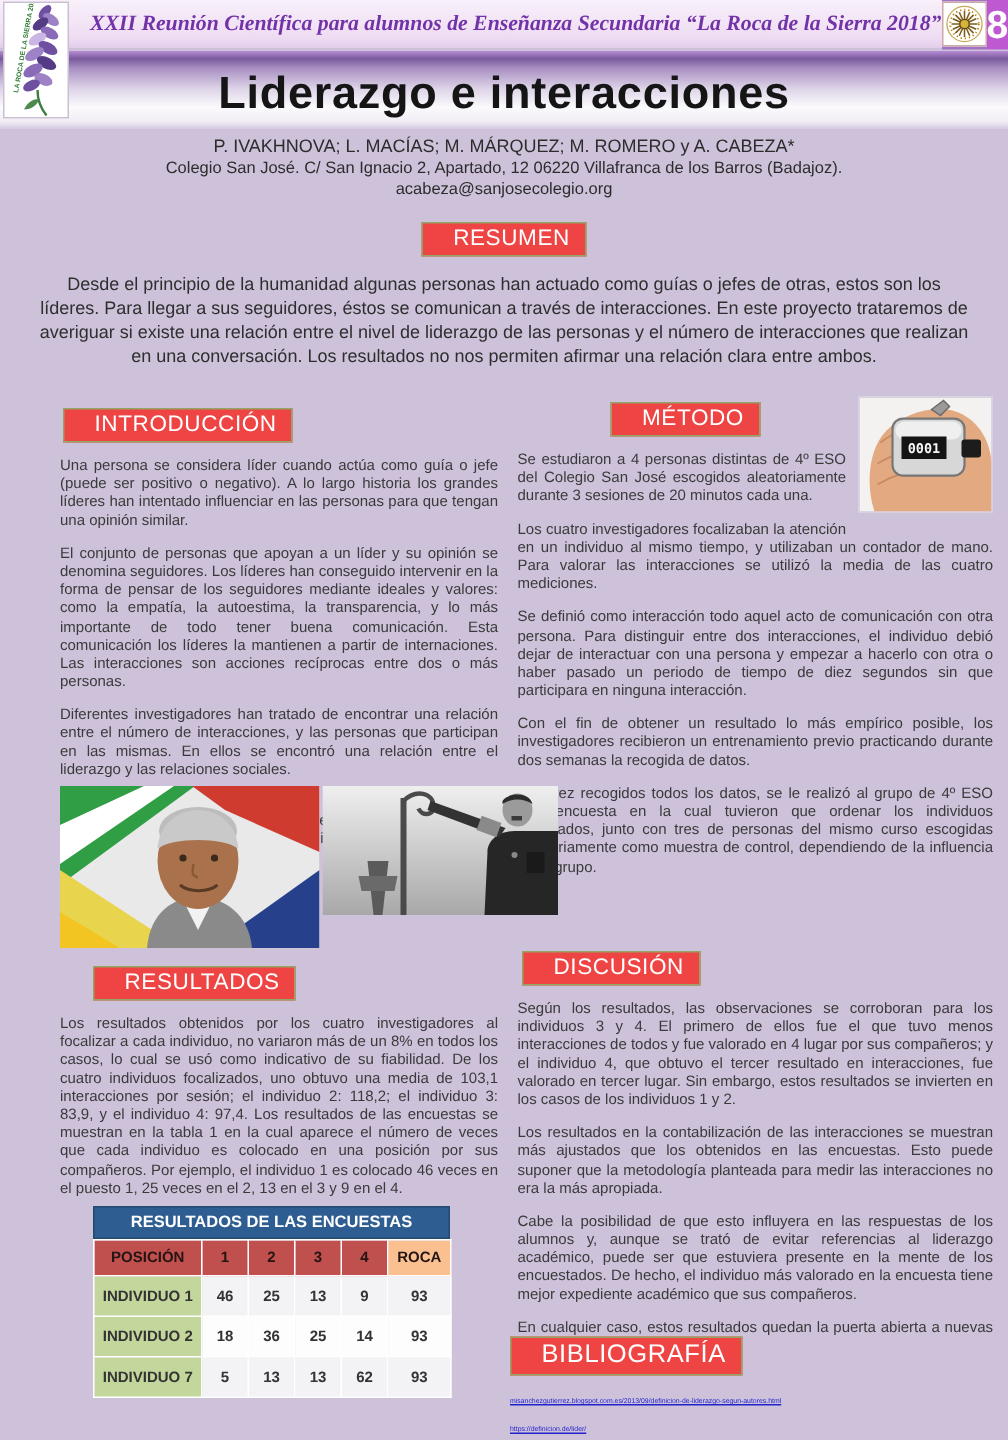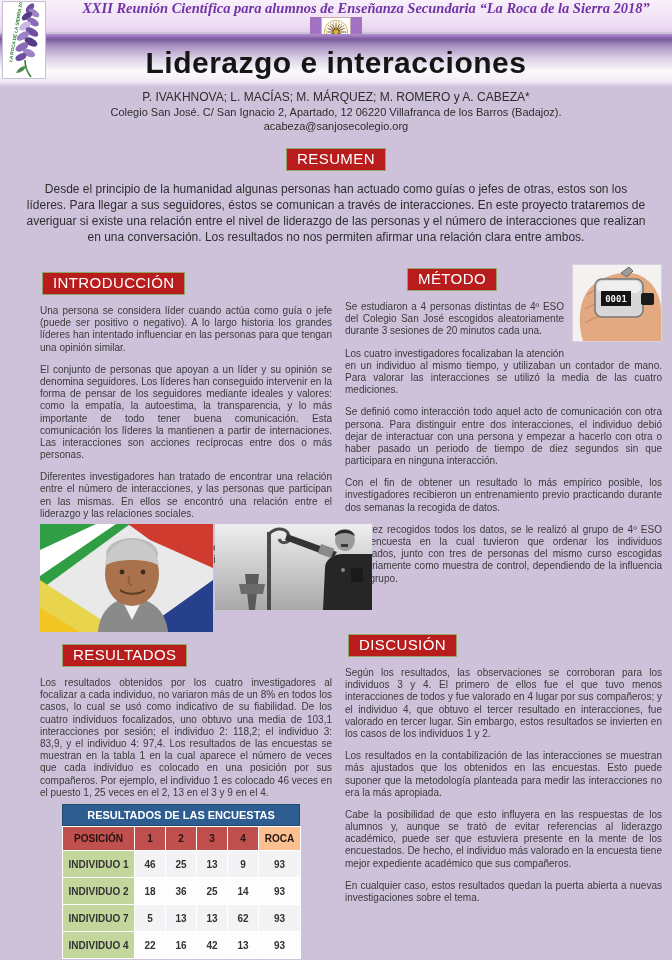--- a/index.html
+++ b/index.html
@@ -1,21 +1,21 @@
 <!DOCTYPE html>
 <html><head>
 <meta charset="utf-8">
 <style>
   html,body{margin:0;padding:0;}
   body{width:672px;font-family:"Liberation Sans",sans-serif;}
   .poster{position:relative;width:672px;height:960px;background:#cec2db;overflow:hidden;}
 
   
   .banner{position:absolute;top:0;left:0;width:672px;height:32px;display:flex;align-items:center;
-          background:linear-gradient(180deg,#f8f0fa 0%,#eedcf2 80%,#e3cdea 100%);flex-direction:column;}
+          background:linear-gradient(180deg,#f8f0fa 0%,#eedcf2 80%,#e3cdea 100%);}
   .banner-title{flex:1;text-align:center;font-family:"Liberation Serif",serif;font-style:italic;font-weight:bold;
                 font-size:14.5px;color:#7232a8;padding-left:60px;white-space:nowrap;}
   .badge-area{width:52px;height:34px;background:#a273c2;display:flex;align-items:center;justify-content:center;}
   .badge{width:28px;height:28px;background:#fff;border:1px solid #caa;display:flex;align-items:center;justify-content:center;}
   .number-panel{width:58px;height:34px;background:#bd5ad1;color:#fff;font-size:26px;font-weight:bold;
                 display:flex;align-items:center;justify-content:center;}
 
   
   .title-band{position:absolute;top:34px;left:0;width:672px;height:52px;
       background:linear-gradient(180deg,#b78cd4 0%,#7a5a9c 10%,#a88fc2 22%,#ddd3e7 48%,#fbfafc 72%,#f2edf5 90%,#d5c9e2 100%);
@@ -26,22 +26,22 @@
   .flower-logo{position:absolute;top:1px;left:2px;width:44px;height:78px;background:#fff;
                border:1px solid #c9c0d4;box-sizing:border-box;z-index:5;}
 
   
   .authors{position:absolute;top:88px;left:0;width:672px;text-align:center;color:#2c2c2c;}
   .authors .a-line1{font-size:12px;margin:2px 0;}
   .authors .a-line2{font-size:11px;margin:2px 0;}
   .authors .a-line3{font-size:11px;margin:2px 0;}
 
   
-  .sec-h{display:inline-block;background:#b91c1c;border:1px solid #93a564;color:#fff;
-         font-size:15px;padding:1px 10px 3px 10px;letter-spacing:0.4px;}
+  .sec-h{display:inline-block;background:#ef4444;border:1px solid #93a564;color:#fff;
+         font-size:15px;padding:1px 10px 3px 20px;letter-spacing:0.4px;}
 
   .resumen-h-wrap{position:absolute;top:148px;left:0;width:672px;text-align:center;}
   .resumen-text{position:absolute;top:182px;left:26px;width:620px;margin:0;
                 font-size:12px;line-height:1.33;text-align:center;color:#2e2e2e;}
 
   
   .body-text p{font-size:10px;line-height:1.22;text-align:justify;margin:0 0 10px 0;color:#3a3a3a;}
 
   .intro-block{position:absolute;left:40px;top:268px;width:292px;}
   .intro-block .sec-h{margin:4px 0 10px 2px;}
@@ -265,34 +265,34 @@
         <td class="val-cell">93</td>
       </tr>
       <tr>
         <td class="label-cell">INDIVIDUO 7</td>
         <td class="val-cell">5</td>
         <td class="val-cell">13</td>
         <td class="val-cell">13</td>
         <td class="val-cell">62</td>
         <td class="val-cell">93</td>
       </tr>
-      <tr>
-        <td class="label-cell">INDIVIDUO 4</td>
-        <td class="val-cell">22</td>
-        <td class="val-cell">16</td>
-        <td class="val-cell">42</td>
-        <td class="val-cell">13</td>
-        <td class="val-cell">93</td>
-      </tr>
     </tbody>
       </table>
   </div>
 
   <div class="discusion-block body-text">
     <span class="sec-h">DISCUSIÓN</span>
     <p>Según los resultados, las observaciones se corroboran para los individuos 3 y 4. El primero de ellos fue el que tuvo menos interacciones de todos y fue valorado en 4 lugar por sus compañeros; y el individuo 4, que obtuvo el tercer resultado en interacciones, fue valorado en tercer lugar. Sin embargo, estos resultados se invierten en los casos de los individuos 1 y 2.</p>
     <p>Los resultados en la contabilización de las interacciones se muestran más ajustados que los obtenidos en las encuestas. Esto puede suponer que la metodología planteada para medir las interacciones no era la más apropiada.</p>
     <p>Cabe la posibilidad de que esto influyera en las respuestas de los alumnos y, aunque se trató de evitar referencias al liderazgo académico, puede ser que estuviera presente en la mente de los encuestados. De hecho, el individuo más valorado en la encuesta tiene mejor expediente académico que sus compañeros.</p>
     <p>En cualquier caso, estos resultados quedan la puerta abierta a nuevas investigaciones sobre el tema.</p>
   </div>
 
+  <div class="biblio-block">
+    <span class="sec-h">BIBLIOGRAFÍA</span>
+    <ul class="biblio-links">
+      <li><a href="#">misanchezgutierrez.blogspot.com.es/2013/09/definicion-de-liderazgo-segun-autores.html</a></li>
+      <li><a href="#">https://definicion.de/lider/</a></li>
+
+    </ul>
+  </div>
 
 </div>
 
 </body></html>

